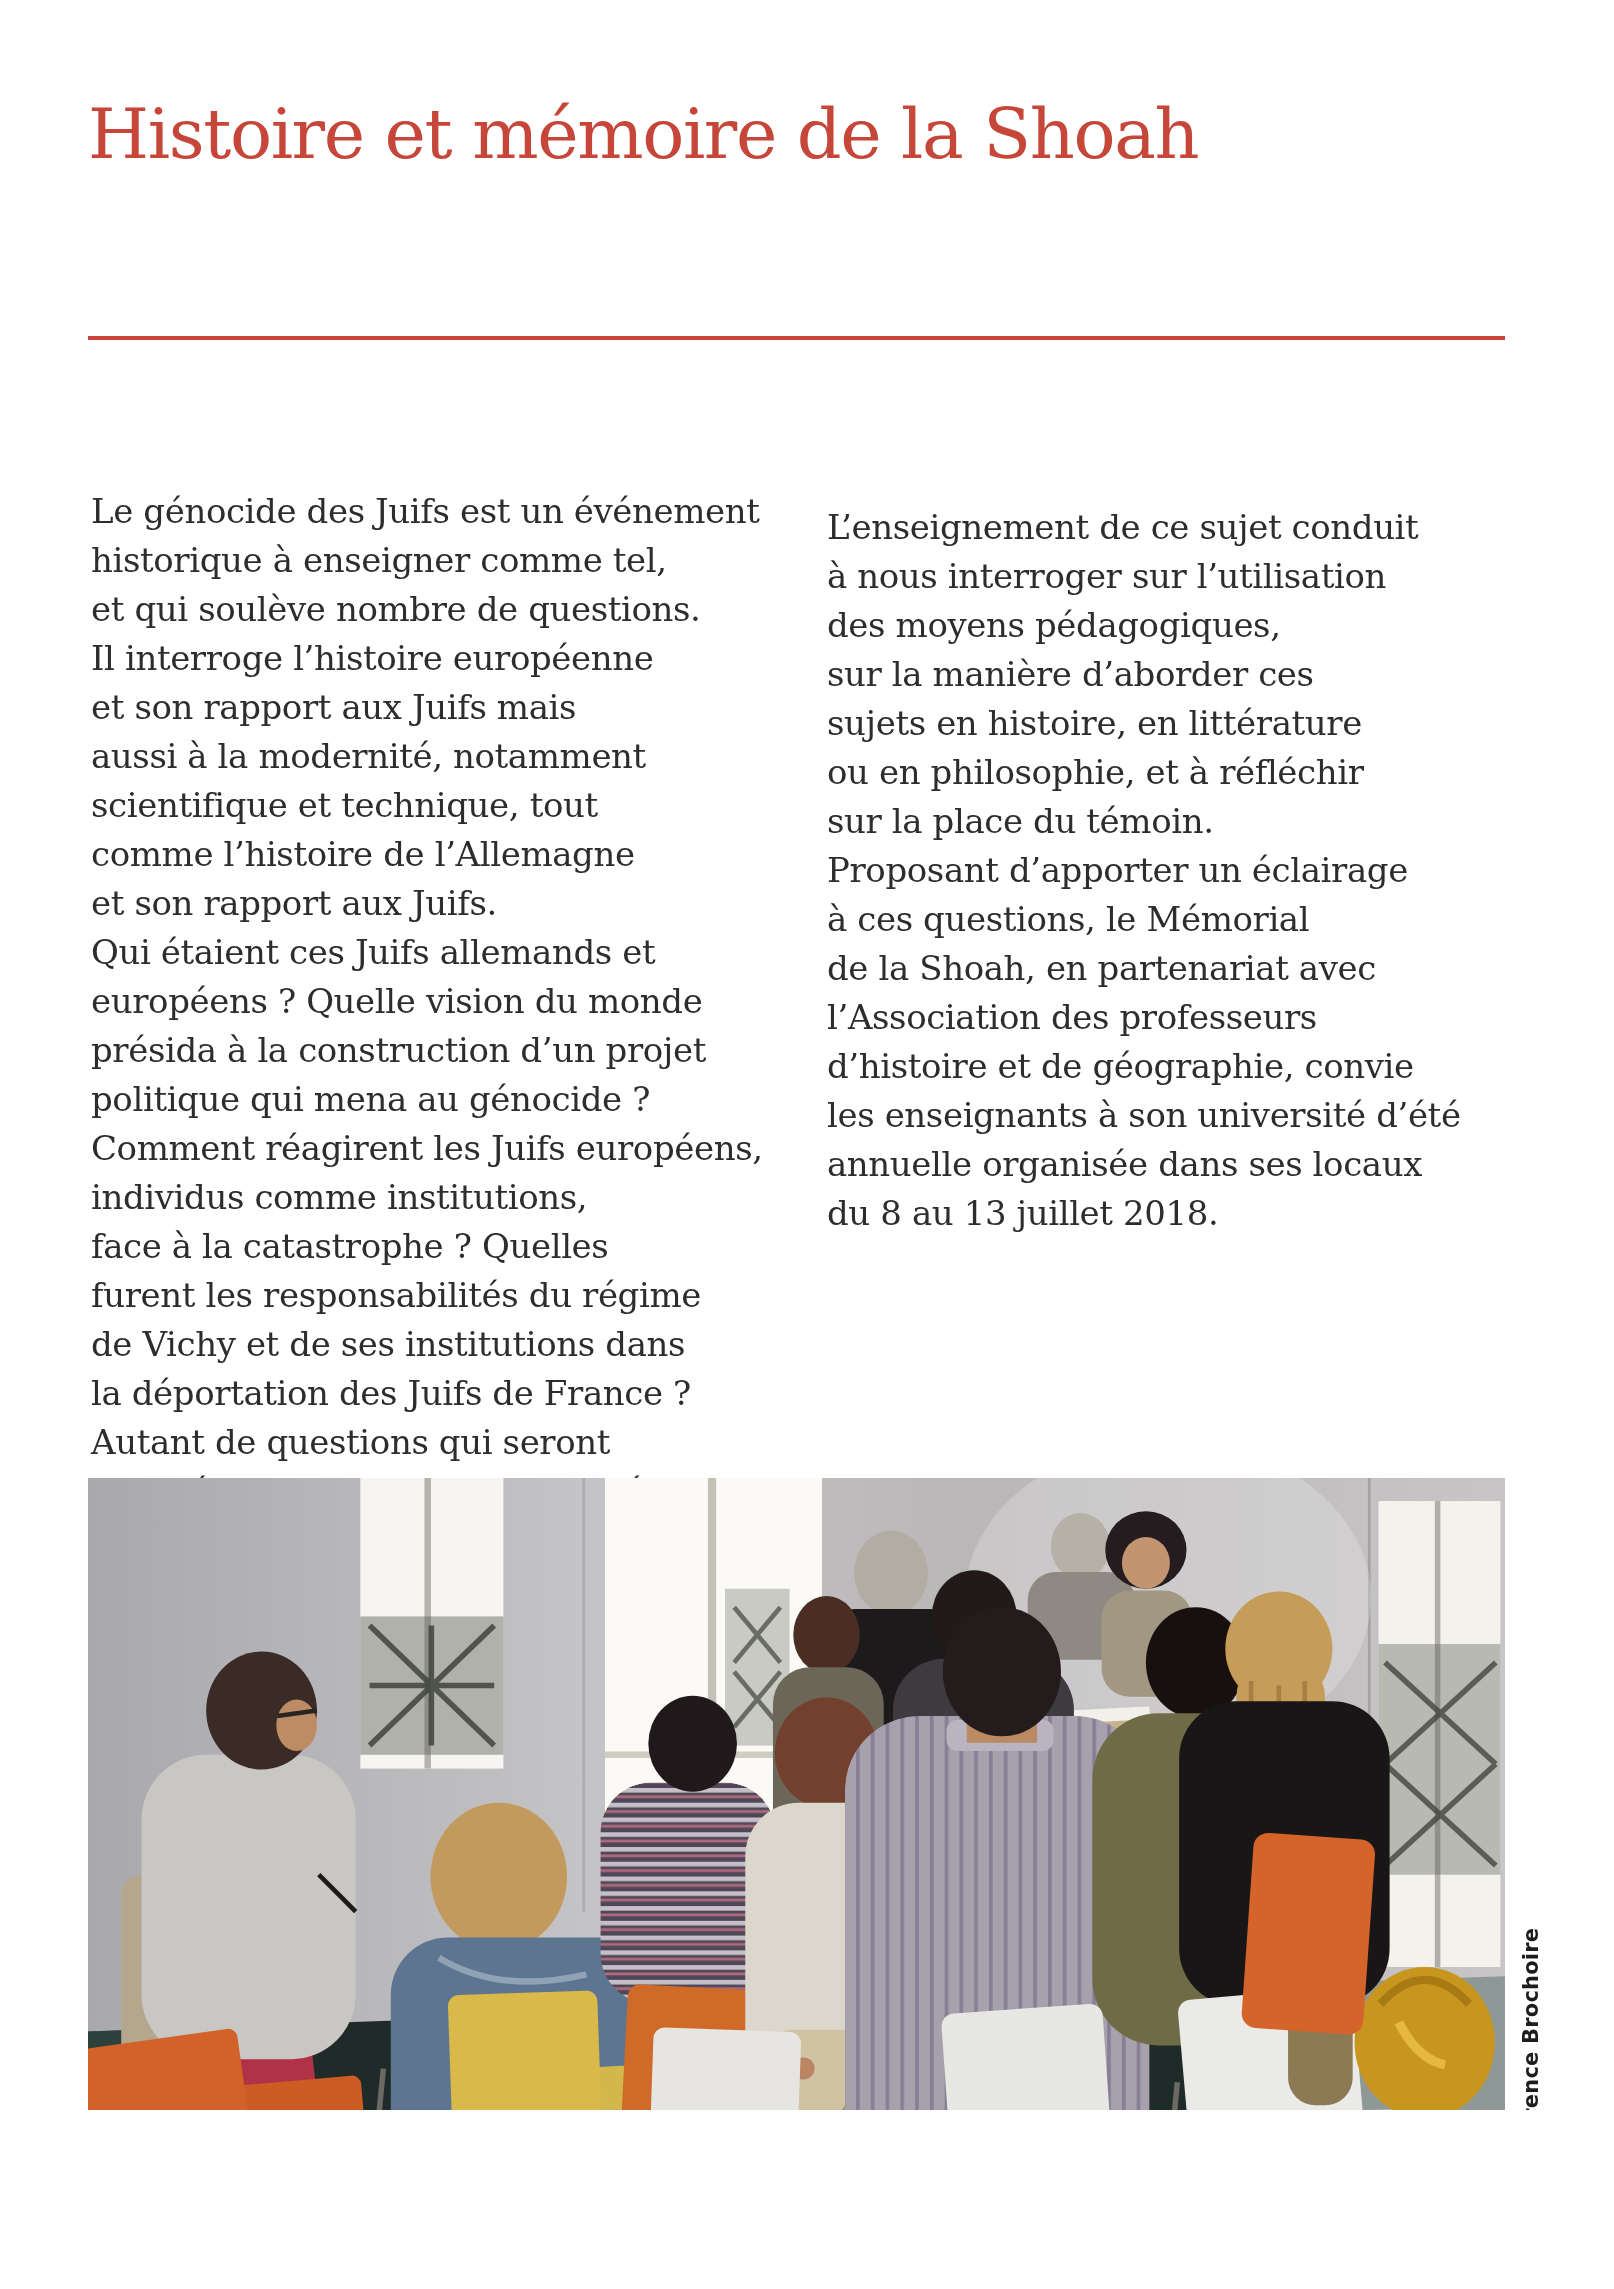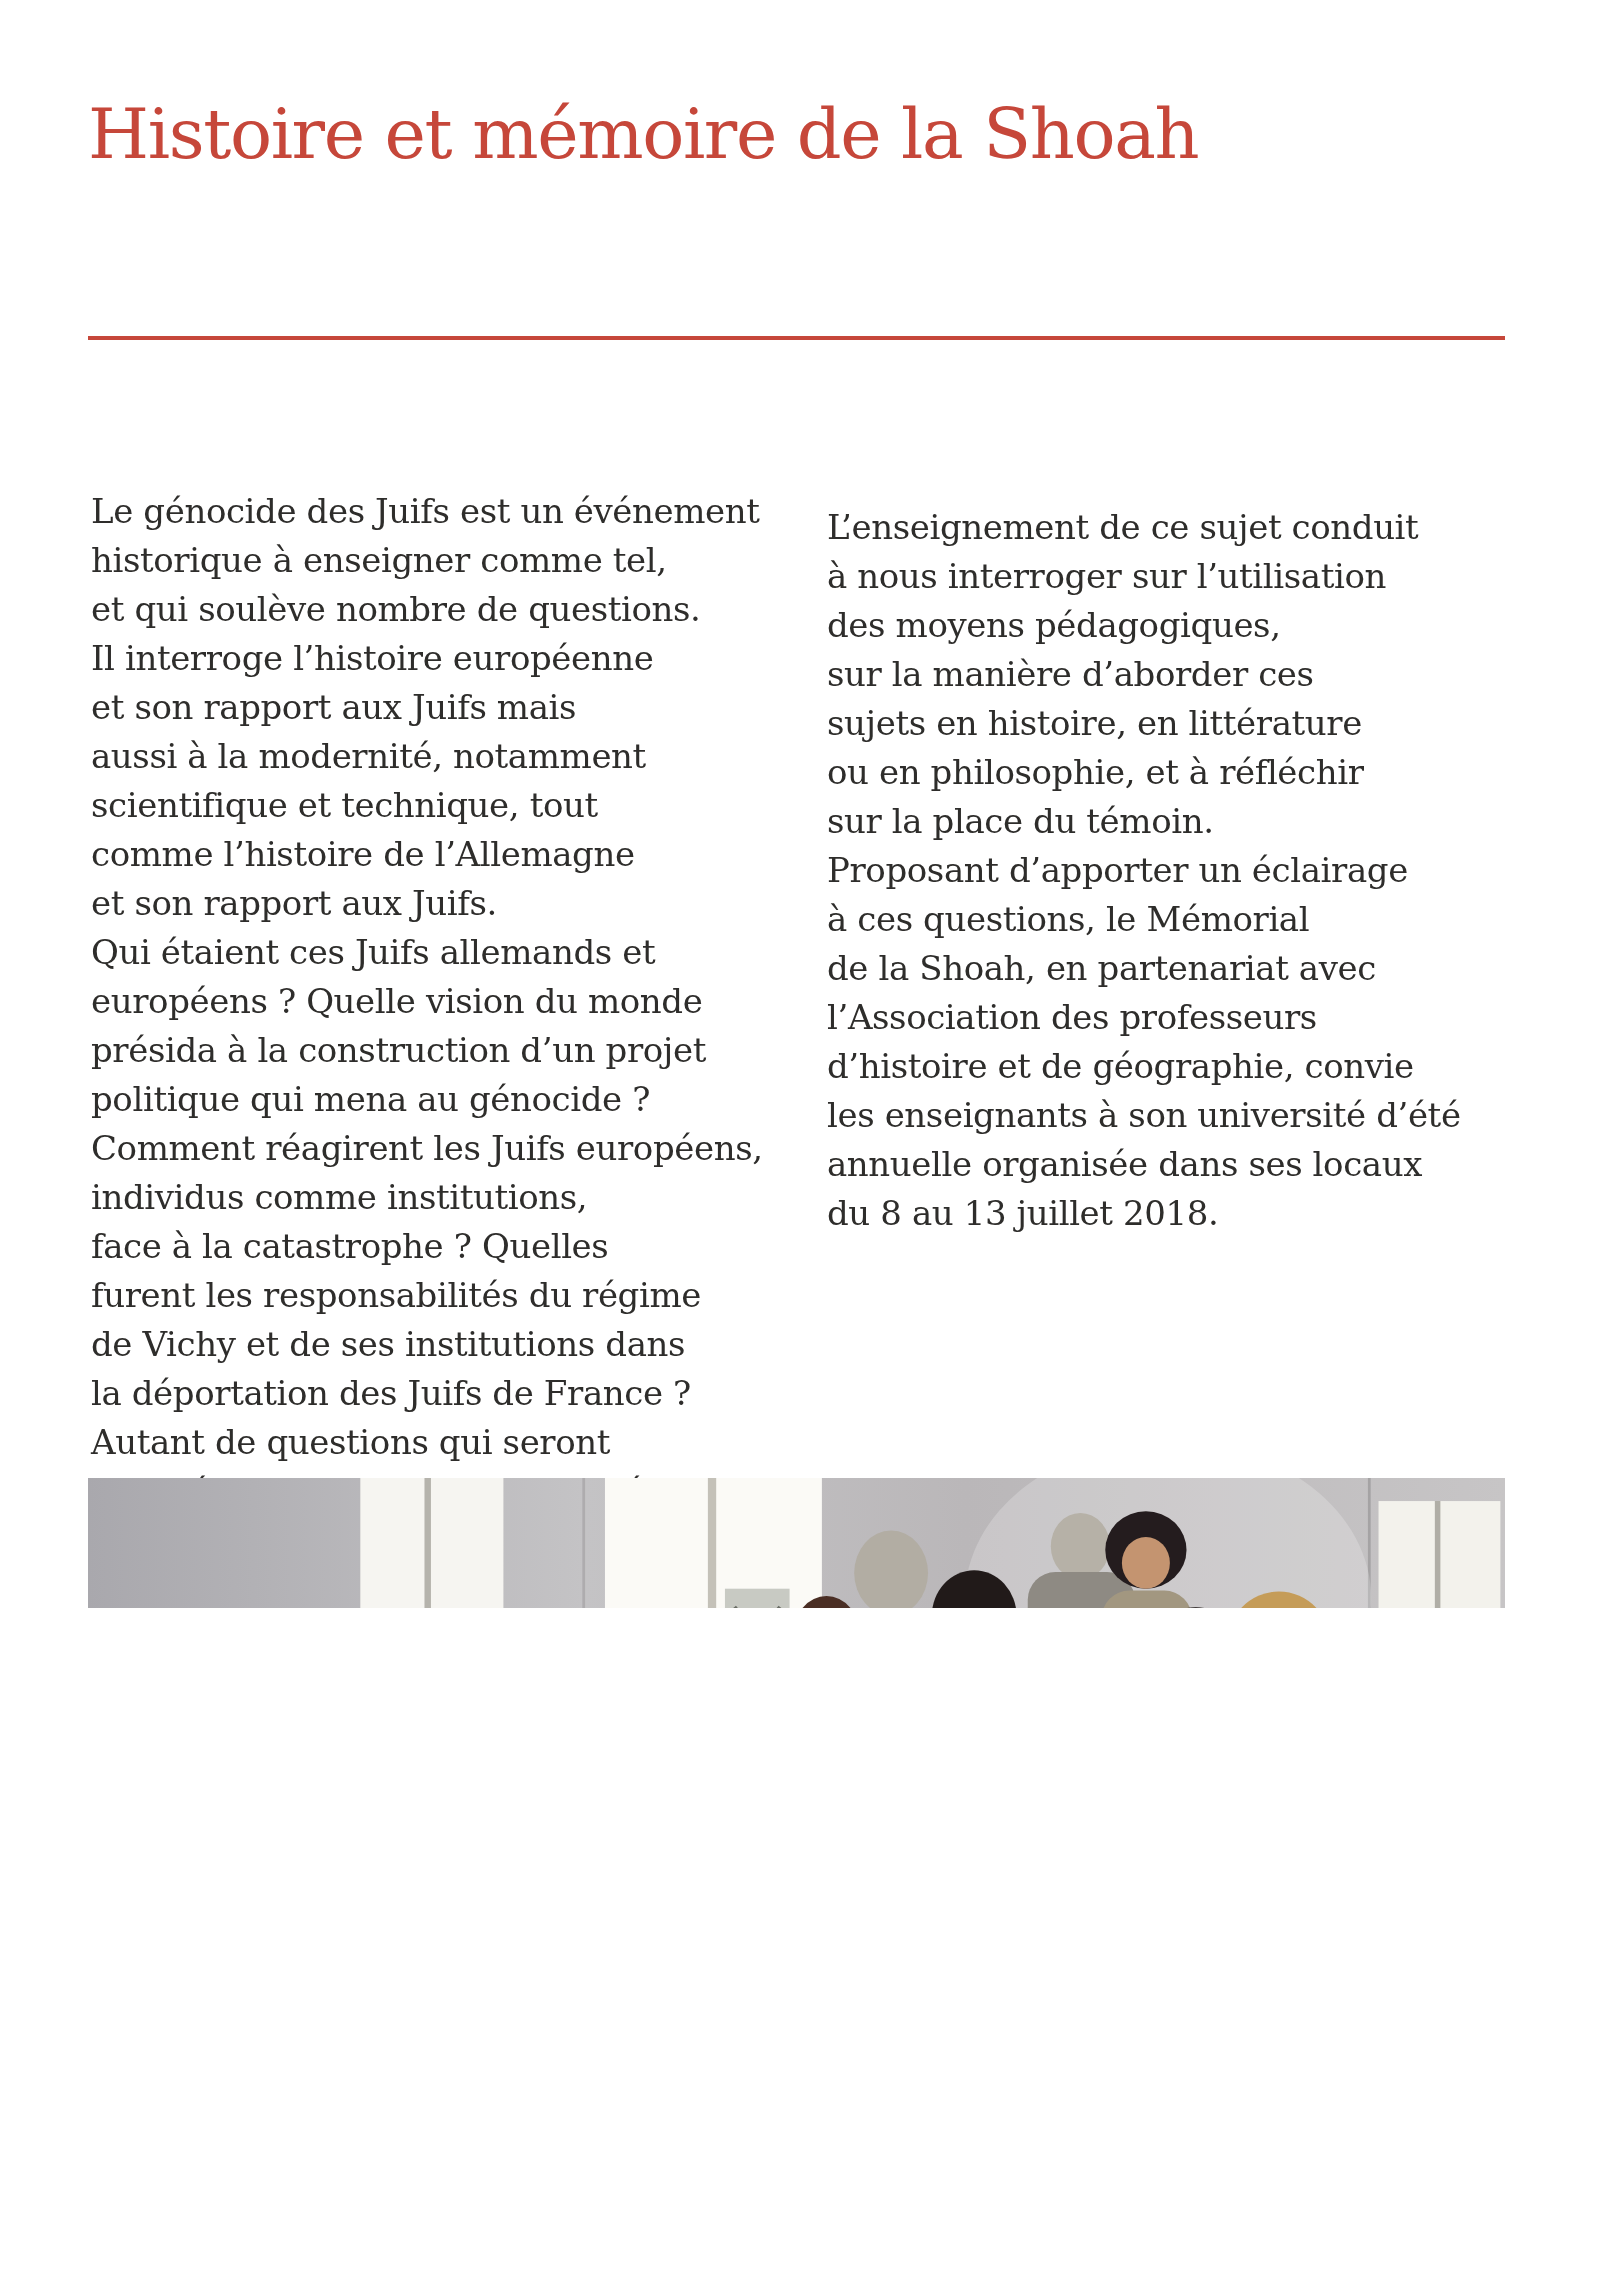--- a/index.html
+++ b/index.html
@@ -1,18 +1,18 @@
 <!DOCTYPE html>
 <html style="font-size:14.8px"><head>
 <meta charset="utf-8">
 <style>
   html,body{margin:0;padding:0;background:#ffffff;}
   .page{
     position:relative;
-    width:1614px;height:1608px;
+    width:1614px;height:2110px;
     background:#ffffff;
     overflow:hidden;
     font-family:"DejaVu Serif", serif;
   }
   .page-title{
     position:absolute;left:88px;top:96px;margin:0;
     font-family:"DejaVu Serif", serif;
     font-size:70px;font-weight:400;letter-spacing:-1.4px;
     color:#c6473a;line-height:1.1;white-space:pre;
   }

